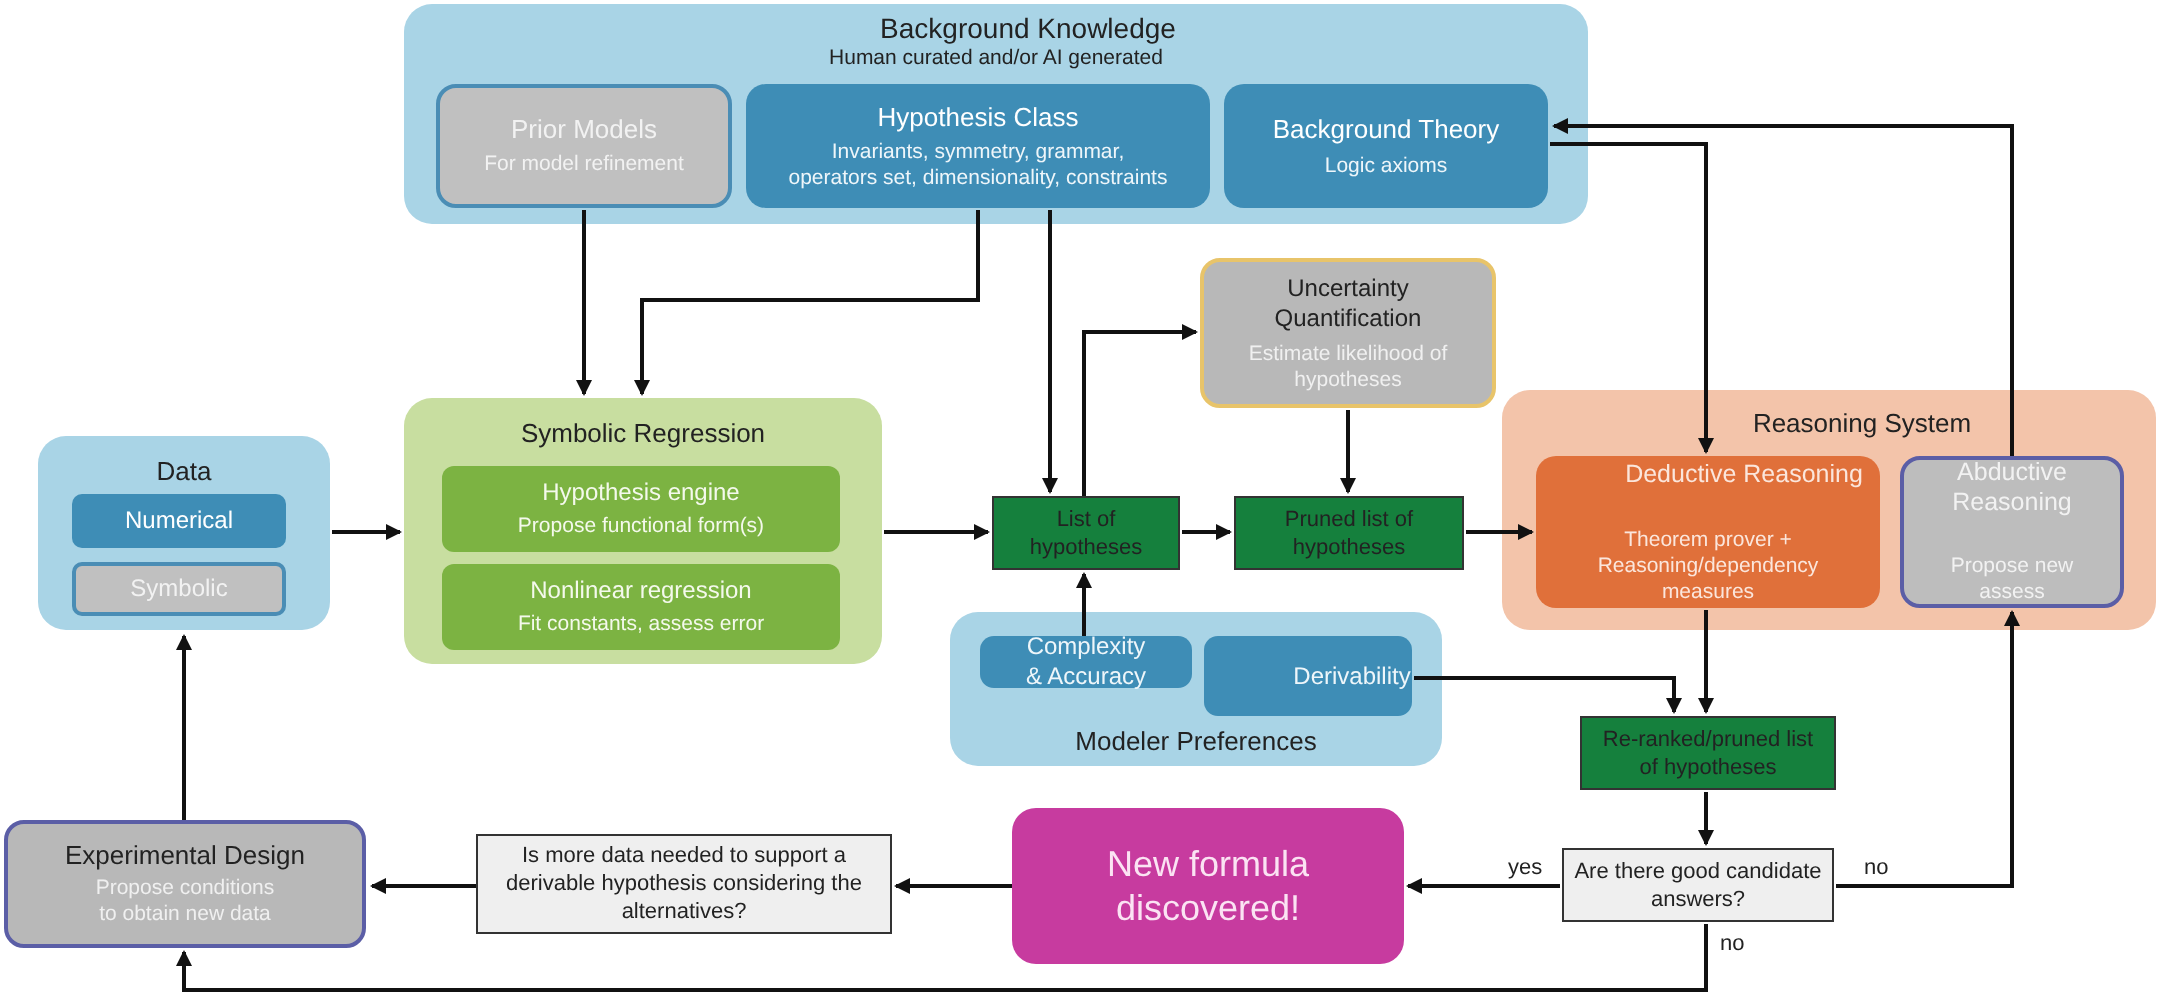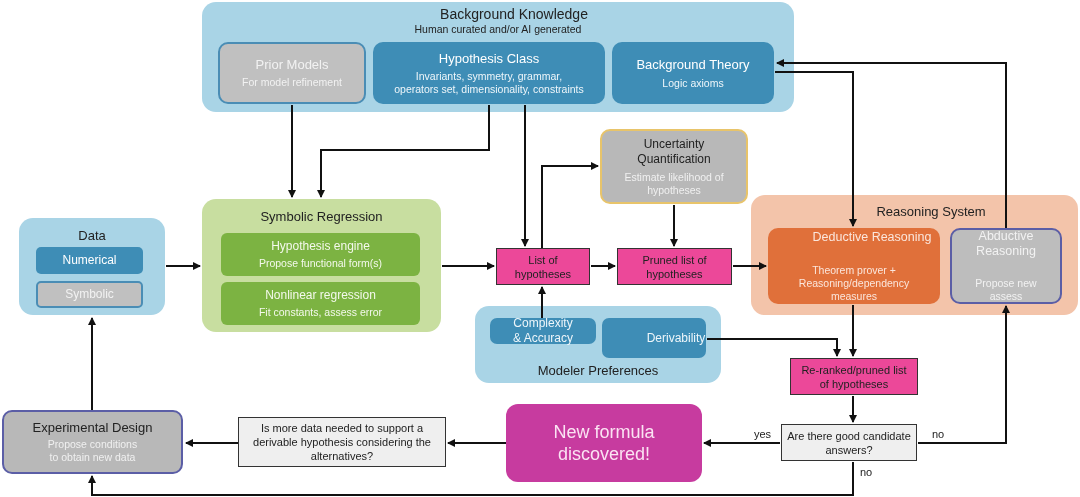--- a/index.html
+++ b/index.html
@@ -3,21 +3,21 @@
 <meta charset="utf-8">
 <style>
   html, body { margin:0; padding:0; background:#ffffff; }
   body { width:1080px; height:497px; position:relative; overflow:hidden;
          font-family:"Liberation Sans", sans-serif; }
   .abs { position:absolute; box-sizing:border-box; }
   .group { border-radius:14px; }
   .box { border-radius:10px; display:flex; flex-direction:column; align-items:center; justify-content:center; text-align:center; }
   .title { font-size:13px; line-height:15px; }
   .sub { font-size:10.5px; line-height:13px; }
-  .rect { background:#ec4899; border:1.3px solid #333; display:flex; flex-direction:column; align-items:center; justify-content:center; text-align:center; font-size:11px; line-height:14px; color:#222; }
+  .rect { background:#15803d; border:1.3px solid #333; display:flex; flex-direction:column; align-items:center; justify-content:center; text-align:center; font-size:11px; line-height:14px; color:#222; }
   svg#arrows { position:absolute; left:0; top:0; width:1080px; height:497px; pointer-events:none; }
   .lbl { font-size:11px; color:#222; }
 </style>
 </head>
 <body>
 
 <div class="abs group" style="left:202px;top:2px;width:592px;height:110px;background:#a9d4e6;">
   <div class="abs" style="left:0;top:4px;width:100%;text-align:center;">
     <div style="font-size:14px;color:#222;padding-left:32px;">Background Knowledge</div>
     <div style="font-size:10.5px;color:#222;margin-top:1px;">Human curated and/or AI generated</div>

